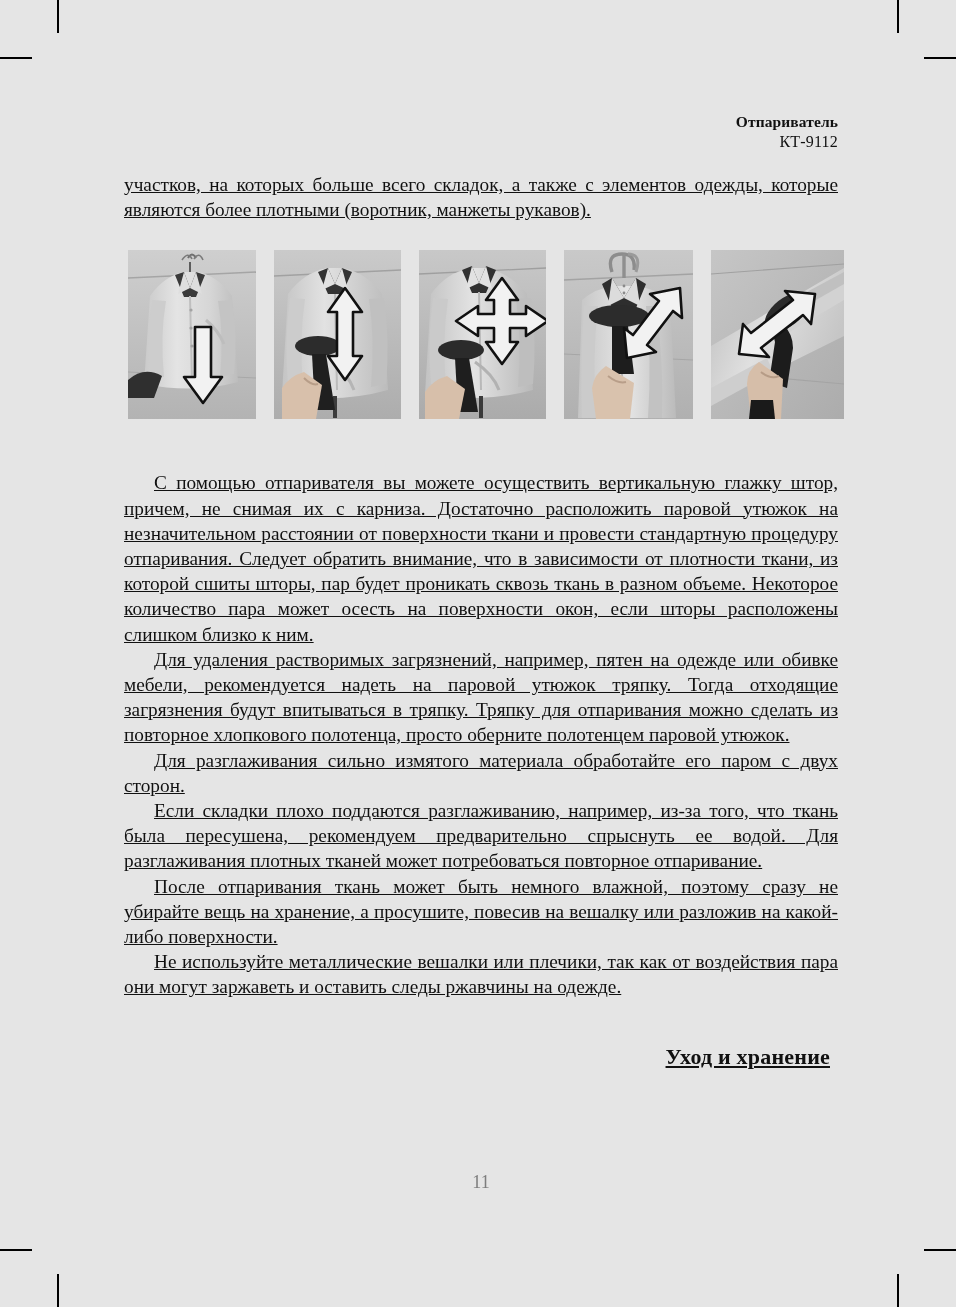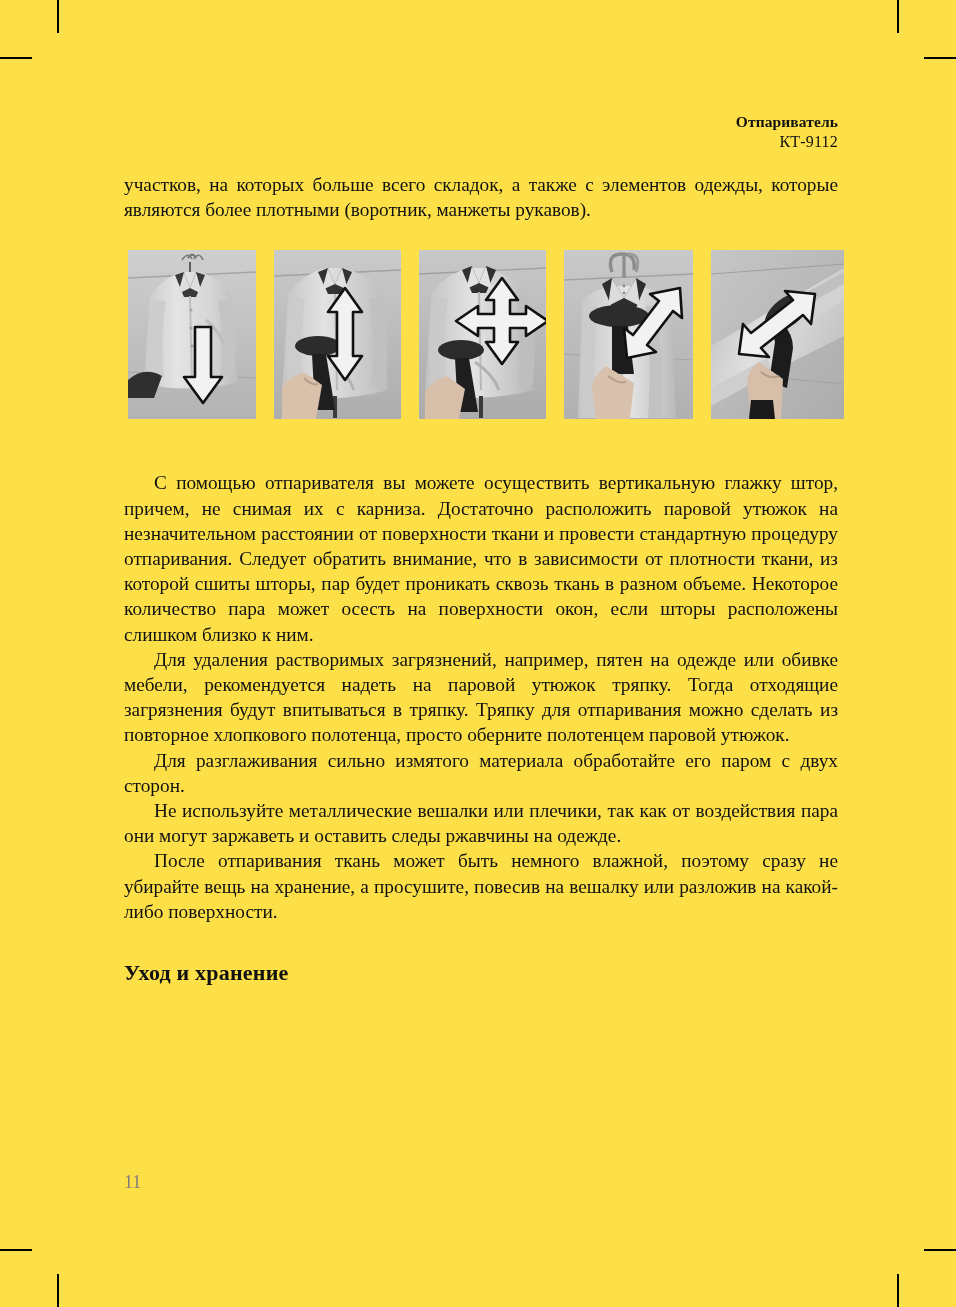--- a/index.html
+++ b/index.html
@@ -5,21 +5,21 @@
   html, body {
     margin: 0;
     padding: 0;
     background: #ffffff;
   }
 
   #page {
     position: relative;
     width: 956px;
     height: 1307px;
-    background: #fde047;
+    background: #e5e5e5;
     overflow: hidden;
     font-family: "Liberation Serif", "DejaVu Serif", serif;
     color: #111111;
   }
 
   
   .crop {
     position: absolute;
     background: #000000;
   }
@@ -53,20 +53,21 @@
     font-weight: normal;
     letter-spacing: 0.2px;
   }
 
   
   .column {
     position: absolute;
     left: 124px;
     top: 172px;
     width: 714px;
+    text-decoration: underline;
   }
 
   p.body {
     margin: 0;
     font-size: 19.3px;
     line-height: 25.2px;
     text-align: justify;
     text-justify: inter-word;
     text-indent: 30px;
     hyphens: manual;
@@ -94,34 +95,34 @@
   .photo.w1 { width: 128px; }
   .photo.w2 { width: 127px; }
   .photo.w3 { width: 127px; }
   .photo.w4 { width: 129px; }
   .photo.w5 { width: 133px; }
 
   .photo svg { display: block; width: 100%; height: 100%; }
 
   
   h2.section {
-    margin: 0;
+    margin: 8px;
     font-size: 22px;
     font-weight: bold;
-    text-align: left;
+    text-align: right;
     letter-spacing: 0.2px;
   }
 
   
   .folio {
     position: absolute;
     left: 124px;
     width: 714px;
     top: 1172px;
-    text-align: left;
+    text-align: center;
     font-size: 18px;
     color: #7d7d7d;
   }
 
   .spacer-strip { height: 248px; }
   .gap-before-heading { height: 36px; }
   .gap-after-heading { height: 20px; }
 </style>
 </head>
 <body>
@@ -144,22 +145,23 @@
 
   <div class="column">
 
     <p class="body noindent">участков, на которых больше всего складок, а также с элементов одежды, которые являются более плотными (воротник, манжеты рукавов).</p>
 
     <div class="spacer-strip"></div>
 
     <p class="body">С помощью отпаривателя вы можете осуществить вертикальную глажку штор, причем, не снимая их с карниза. Достаточно расположить паровой утюжок на незначительном расстоянии от поверхности ткани и провести стандартную процедуру отпаривания. Следует обратить внимание, что в зависимости от плотности ткани, из которой сшиты шторы, пар будет проникать сквозь ткань в разном объеме. Некоторое количество пара может осесть на поверхности окон, если шторы расположены слишком близко к ним.</p>
     <p class="body">Для удаления растворимых загрязнений, например, пятен на одежде или обивке мебели, рекомендуется надеть на паровой утюжок тряпку. Тогда отходящие загрязнения будут впитываться в тряпку. Тряпку для отпаривания можно сделать из повторное хлопкового полотенца, просто оберните полотенцем паровой утюжок.</p>
     <p class="body">Для разглаживания сильно измятого материала обработайте его паром с двух сторон.</p>
+    <p class="body">Если складки плохо поддаются разглаживанию, например, из-за того, что ткань была пересушена, рекомендуем предварительно спрыснуть ее водой. Для разглаживания плотных тканей может потребоваться повторное отпаривание.</p>
+    <p class="body">После отпаривания ткань может быть немного влажной, поэтому сразу не убирайте вещь на хранение, а просушите, повесив на вешалку или разложив на какой-либо поверхности.</p>
     <p class="body">Не используйте металлические вешалки или плечики, так как от воздействия пара они могут заржаветь и оставить следы ржавчины на одежде.</p>
-    <p class="body">После отпаривания ткань может быть немного влажной, поэтому сразу не убирайте вещь на хранение, а просушите, повесив на вешалку или разложив на какой-либо поверхности.</p>
 
     <div class="gap-before-heading"></div>
     <h2 class="section">Уход и хранение</h2>
     <div class="gap-after-heading"></div>
 
   </div>
 
   <div class="photo-strip">
 
     <div class="photo w1">

